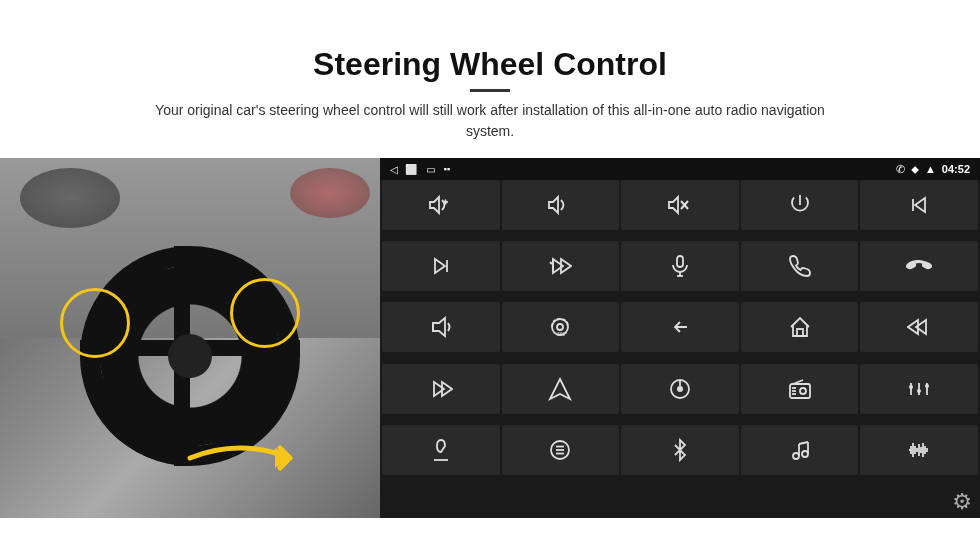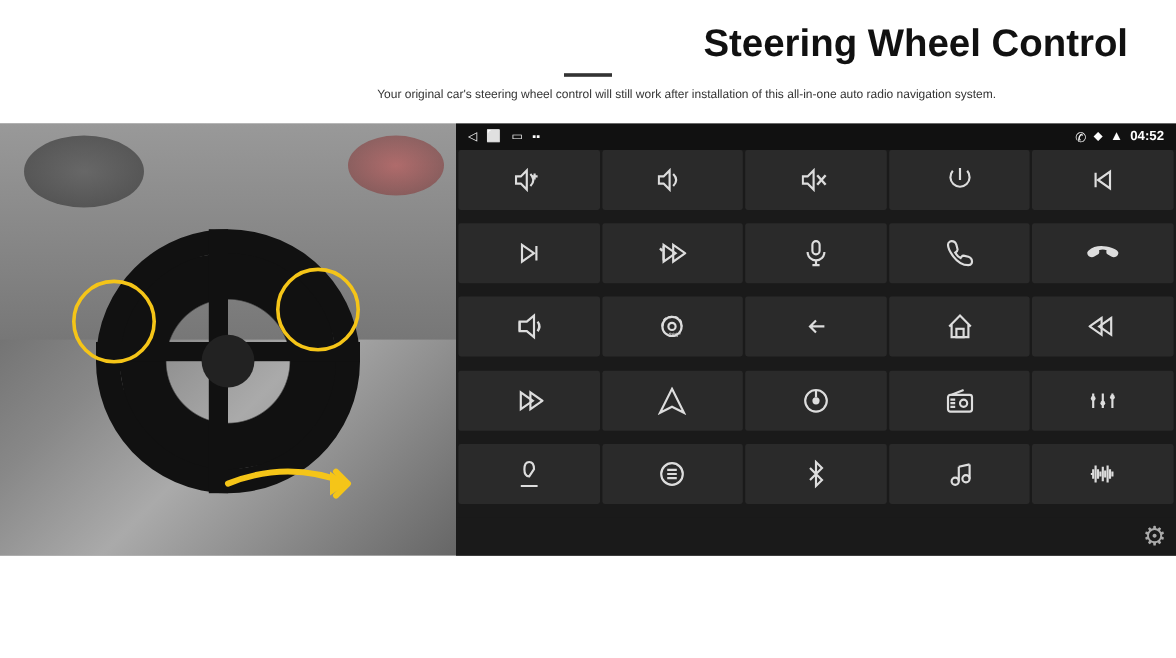--- a/index.html
+++ b/index.html
@@ -11,37 +11,38 @@
       overflow: hidden;
     }
     .page {
       width: 980px;
       height: 548px;
       display: flex;
       flex-direction: column;
       align-items: center;
     }
     .header {
-      text-align: right;
+      text-align: center;
       padding: 18px 40px 6px;
       width: 100%;
+      margin-top: 28px;
     }
     .header h1 {
       font-size: 32px;
       font-weight: 900;
       color: #111;
     }
     .header-divider {
       width: 40px;
       height: 3px;
       background: #333;
       margin: 6px auto 8px;
     }
     .header p {
-      font-size: 10px;
+      font-size: 14px;
       color: #333;
       line-height: 1.5;
       max-width: 680px;
       margin: 0 auto;
     }
     .content {
       display: flex;
       flex-direction: row;
       width: 100%;
       flex: 1;

